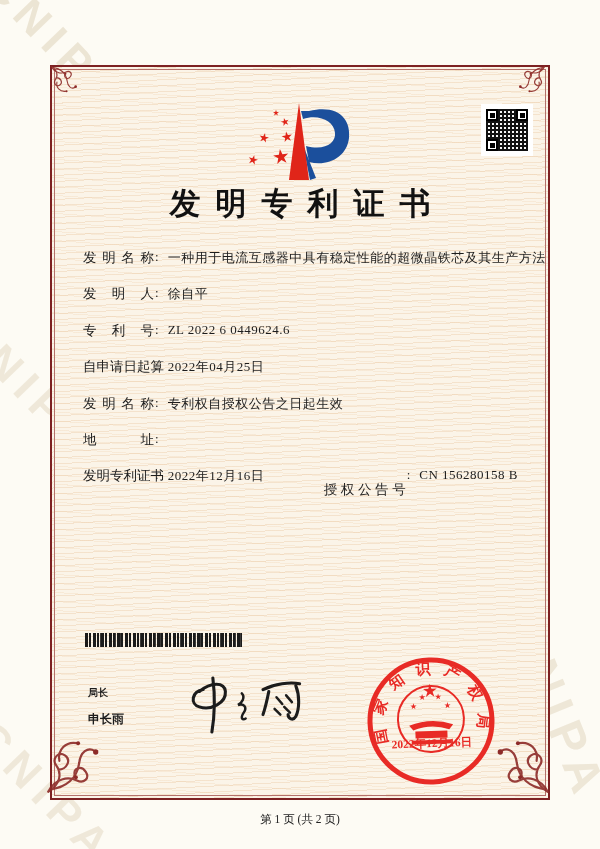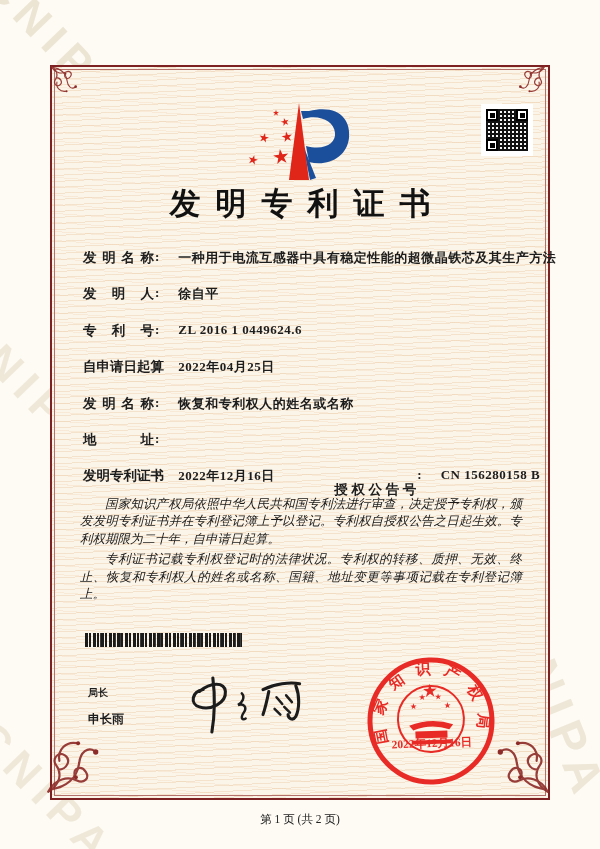--- a/index.html
+++ b/index.html
@@ -39,25 +39,25 @@
       background-image:
         repeating-linear-gradient(0deg,#111 0 2px,transparent 2px 4px),
         repeating-linear-gradient(90deg,#111 0 2px,#f6f6f6 2px 4px);}
   .qf{position:absolute;width:12px;height:12px;border:2px solid #000;background:#fff;box-sizing:border-box;}
   .qf::after{content:"";position:absolute;inset:1.5px;background:#000;}
   .qf-tl{left:0;top:0;} .qf-tr{right:0;top:0;} .qf-bl{left:0;bottom:0;}
 
   .title{position:absolute;left:0;right:0;top:183px;text-align:center;font-size:31px;font-weight:700;
          letter-spacing:15px;text-indent:15px;color:#111;}
 
-  .fields{position:absolute;left:83px;top:249px;width:445px;font-size:13px;font-weight:700;}
+  .fields{position:absolute;left:83px;top:249px;width:445px;font-size:13px;font-weight:400;}
   .frow{display:flex;align-items:flex-start;height:36.4px;white-space:nowrap;}
   .flabel{display:inline-block;width:71px;text-align:justify;text-align-last:justify;font-size:13.5px;flex:none;}
   .fcolon{flex:none;margin-left:1px;}
-  .fvalue{margin-left:19px;letter-spacing:.5px;}
+  .fvalue{margin-left:9px;letter-spacing:.5px;}
   .fvalue1{width:156px;flex:none;}
   .flabel2{display:inline-block;width:82px;text-align:justify;text-align-last:justify;font-size:13.5px;flex:none;margin-top:14px;}
 
   .legal{position:absolute;left:80px;top:496px;width:442px;font-size:12.5px;line-height:17.4px;
          font-style:italic;text-align:justify;color:#1a1a1a;}
   .legal p{margin:0 0 3px 0;text-indent:2em;}
 
   .barcode{position:absolute;left:85px;top:633px;width:157px;height:14px;
       background-image:
         repeating-linear-gradient(90deg,#1b1b1b 0 2px,transparent 2px 4px),
@@ -150,50 +150,46 @@
       <span class="fvalue">一种用于电流互感器中具有稳定性能的超微晶铁芯及其生产方法</span>
     </div>
     <div class="frow">
       <span class="flabel">发明人</span>
         <span class="fcolon">:</span>
       <span class="fvalue">徐自平</span>
     </div>
     <div class="frow">
       <span class="flabel">专利号</span>
         <span class="fcolon">:</span>
-      <span class="fvalue">ZL 2016 1 0449624.6</span>
+      <span class="fvalue">ZL 2022 6 0449624.6</span>
     </div>
     <div class="frow">
       <span class="flabel">自申请日起算</span>
         <span class="fcolon">:</span>
       <span class="fvalue">2022年04月25日</span>
     </div>
     <div class="frow">
       <span class="flabel">发明名称</span>
         <span class="fcolon">:</span>
-      <span class="fvalue">恢复和专利权人的姓名或名称</span>
+      <span class="fvalue">专利权自授权公告之日起生效</span>
     </div>
     <div class="frow">
       <span class="flabel">地址</span>
         <span class="fcolon">:</span>
     </div>
     <div class="frow">
       <span class="flabel">发明专利证书</span>
         <span class="fcolon">:</span>
       <span class="fvalue fvalue1">2022年12月16日</span>
       <span class="flabel2">授权公告号</span>
         <span class="fcolon">:</span>
       <span class="fvalue">CN 156280158 B</span>
     </div>
   </div>
 
-  <div class="legal">
-    <p>国家知识产权局依照中华人民共和国专利法进行审查，决定授予专利权，颁发发明专利证书并在专利登记簿上予以登记。专利权自授权公告之日起生效。专利权期限为二十年，自申请日起算。</p>
-    <p>专利证书记载专利权登记时的法律状况。专利权的转移、质押、无效、终止、恢复和专利权人的姓名或名称、国籍、地址变更等事项记载在专利登记簿上。</p>
-  </div>
 
   <div class="barcode"></div>
 
   <div class="sig-title">局长</div>
   <div class="sig-name">申长雨</div>
 
   <svg class="signature" viewBox="0 0 140 70" fill="none" stroke="#1c1c1c" stroke-width="3.2" stroke-linecap="round">
     <path d="M18,22 C30,12 44,12 45,22 C46,34 30,42 18,38 C8,35 10,22 22,20"></path>
     <path d="M32,8 C34,24 34,46 31,64"></path>
     <path d="M62,24 C66,28 62,34 58,36 C64,34 68,38 64,44 C60,50 63,52 66,50" stroke-width="2.6"></path>

